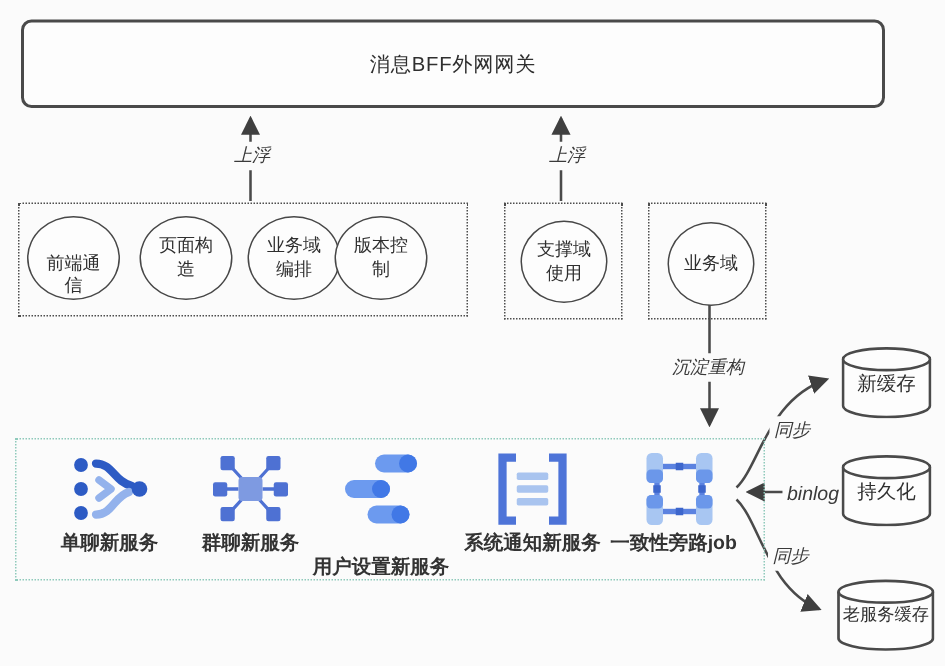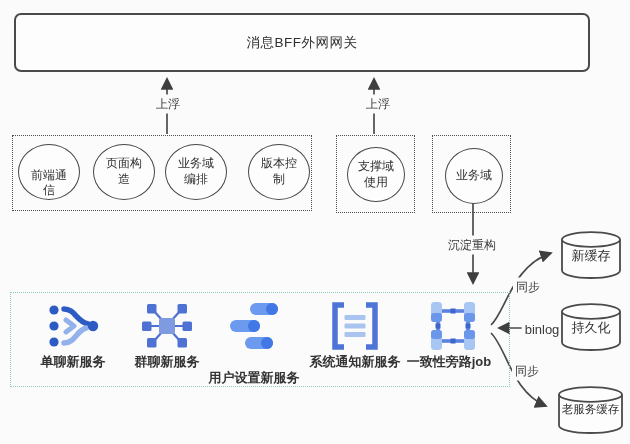--- a/index.html
+++ b/index.html
@@ -17,21 +17,21 @@
   .gateway{
     position:absolute;left:14px;top:13px;width:572px;height:55px;
     border:2px solid #4a4a4a;border-radius:7px;background:#fdfdfd;
     display:flex;align-items:center;justify-content:center;
     font-size:13.5px;color:#2f2f2f;letter-spacing:.5px;
   }
   .connectors{position:absolute;left:0;top:0;width:630px;height:444px;pointer-events:none;}
   .edge-label{
     position:absolute;transform:translate(-50%,-50%);
     background:#fbfbfb;padding:1px 3px;
-    font-size:12px;color:#3a3a3a;white-space:nowrap;
+    font-size:12px;color:#3a3a3a;white-space:nowrap;font-style:italic;
   }
   .edge-label.latin{font-size:13px;}
   .dgroup{
     position:absolute;border:1.5px dotted #4d4d4d;background:transparent;
   }
   .dcircle{
     position:absolute;border:1.7px solid #474747;border-radius:50%;
     background:#fdfdfd;display:flex;align-items:center;justify-content:center;
     text-align:center;font-size:12px;line-height:1.3;color:#2f2f2f;
     white-space:pre-line;
@@ -89,21 +89,21 @@
 信</span>
   </div>
   <div class="dcircle" style="left:93px;top:144px;width:60px;height:54px;">
     <span>页面构
 造</span>
   </div>
   <div class="dcircle" style="left:165px;top:144px;width:60px;height:54px;">
     <span>业务域
 编排</span>
   </div>
-  <div class="dcircle" style="left:248px;top:144px;width:60px;height:54px;">
+  <div class="dcircle" style="left:223px;top:144px;width:60px;height:54px;">
     <span>版本控
 制</span>
   </div>
 
   <div class="dgroup" style="left:336px;top:135px;width:77px;height:76px;"></div>
   <div class="dcircle" style="left:347px;top:147px;width:56px;height:53px;align-items:center;">
     <span>支撑域
 使用</span>
   </div>
 

